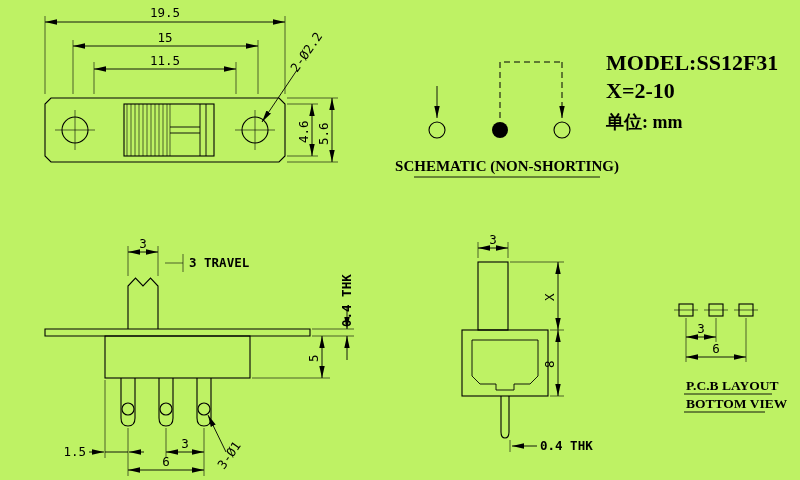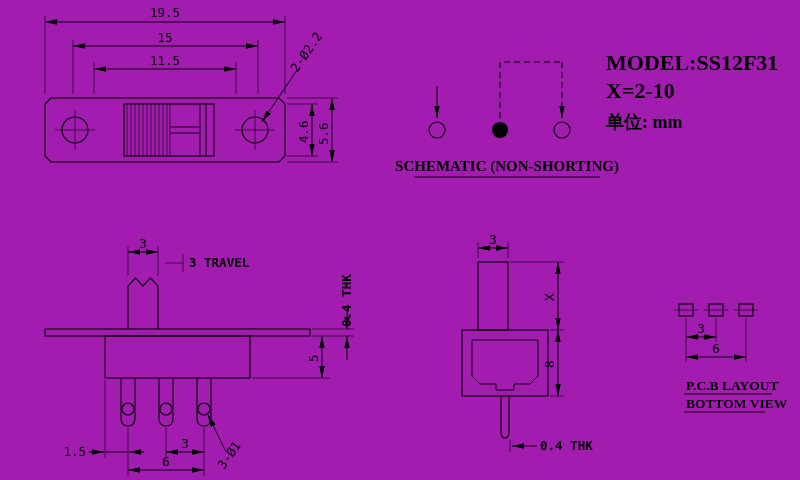--- a/index.html
+++ b/index.html
@@ -1,16 +1,16 @@
 <!DOCTYPE html>
 <html><head>
 <meta charset="utf-8">
 <style>
   html,body{margin:0;padding:0;background:#fff}
-  .sheet{width:800px;height:480px;background:#a21caf;position:relative;overflow:hidden}
+  .sheet{width:800px;height:480px;background:#bef264;position:relative;overflow:hidden}
   svg{display:block}
   svg text{fill:#000}
   .ln{fill:none;stroke:#000;stroke-width:1.1}
   .thin{fill:none;stroke:#000;stroke-width:0.6}
   .dml{fill:none;stroke:#000;stroke-width:0.9}
   .dash{fill:none;stroke:#000;stroke-width:1;stroke-dasharray:6 4}
   .dim{font-family:"DejaVu Sans Mono",monospace;font-size:12.5px}
   .note{font-family:"DejaVu Sans Mono",monospace;font-size:12.5px;font-weight:bold}
   .cap{font-family:"Liberation Serif",serif;font-size:15px;font-weight:bold}
   .cap2{font-family:"Liberation Serif",serif;font-size:13.5px;font-weight:bold}

